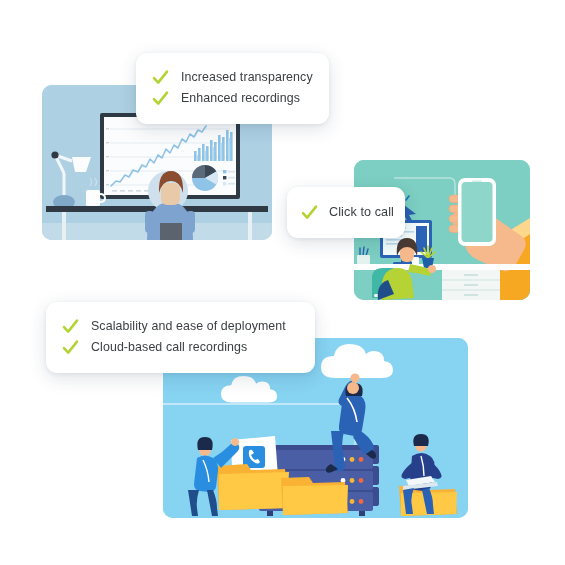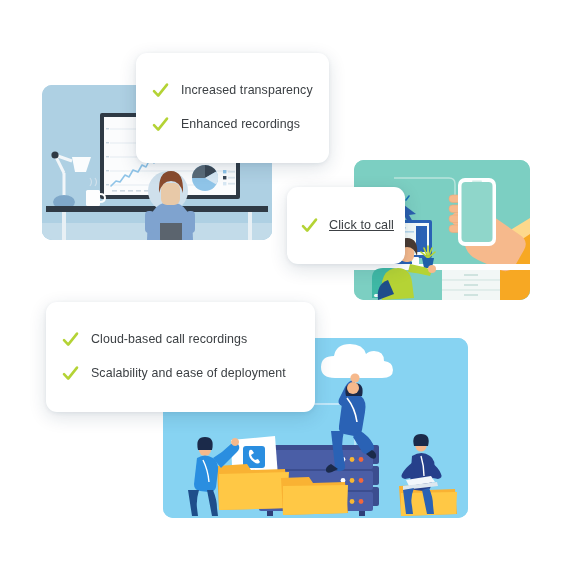--- a/index.html
+++ b/index.html
@@ -21,31 +21,31 @@
   .card{
     position:absolute;background:#ffffff;border-radius:11px;
     box-shadow:0 5px 18px rgba(20,50,80,.14), 0 1px 4px rgba(20,50,80,.07);
     padding:12px 22px 13px 16px;
     box-sizing:border-box;
   }
   #card-top{left:136px;top:53px;width:193px;}
   #card-mid{left:287px;top:187px;width:118px;padding:13px 18px 13px 14px;}
   #card-bottom{left:46px;top:302px;width:269px;}
 
-  .crow{display:flex;align-items:center;margin:17px 0;}
+  .crow{display:flex;align-items:center;margin:4px 0;}
   .check{
     width:17px;height:17px;flex:0 0 17px;margin-right:12px;
     position:relative;
   }
   .check svg{display:block;}
   .ctext{
     font-size:12.4px;color:#3c4044;letter-spacing:.1px;white-space:nowrap;
     line-height:1.35;
   }
-  #card-mid .ctext{font-size:12.6px;text-decoration:underline;}
+  #card-mid .ctext{font-size:12.6px;}
   #card-mid .check{margin-right:11px;}
 
   
   .panel svg{display:block;width:100%;height:100%;}
 </style>
 </head>
 <body>
 
 <div class="stage">
 
@@ -404,25 +404,25 @@
     </div>
   </div>
 
   <div class="card" id="card-bottom">
     <div class="crow">
       <span class="check">
         <svg viewBox="0 0 17 17" width="17" height="17">
             <path d="M2 9.2 L6.2 13.6 L15 2.6" fill="none" stroke="#b4d335" stroke-width="2.6" stroke-linecap="round" stroke-linejoin="round"></path>
           </svg>
       </span>
-      <span class="ctext">Cloud-based call recordings</span>
+      <span class="ctext">Scalability and ease of deployment</span>
     </div>
     <div class="crow">
       <span class="check">
         <svg viewBox="0 0 17 17" width="17" height="17">
             <path d="M2 9.2 L6.2 13.6 L15 2.6" fill="none" stroke="#b4d335" stroke-width="2.6" stroke-linecap="round" stroke-linejoin="round"></path>
           </svg>
       </span>
-      <span class="ctext">Scalability and ease of deployment</span>
+      <span class="ctext">Cloud-based call recordings</span>
     </div>
   </div>
 
 </div>
 
 </body></html>

